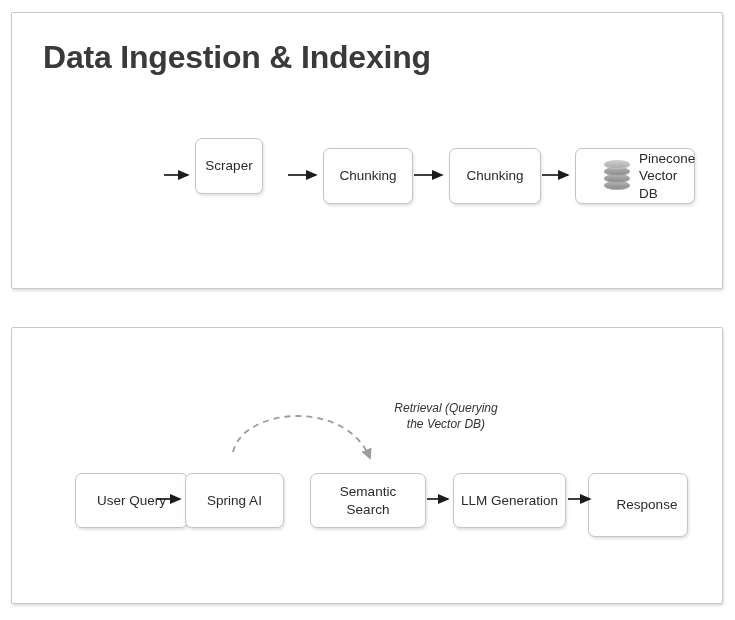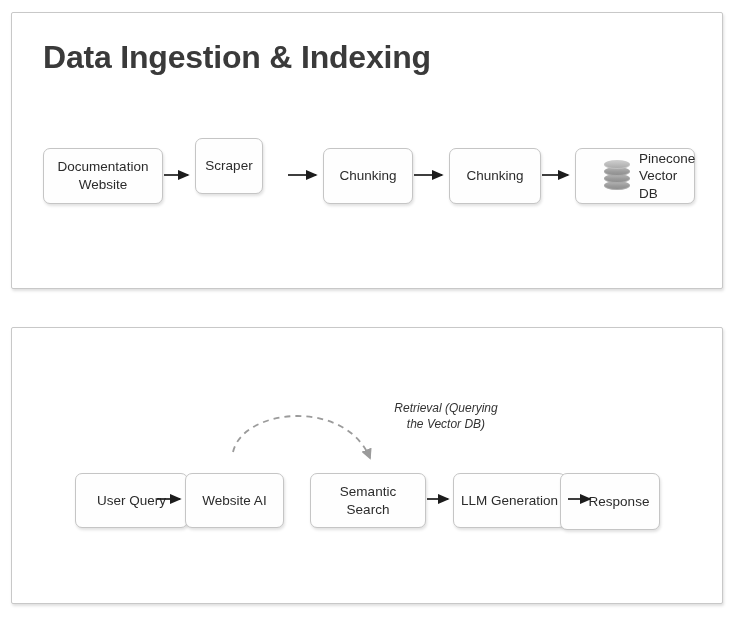--- a/index.html
+++ b/index.html
@@ -123,24 +123,20 @@
   }
 </style>
 </head>
 <body>
 
 <div class="canvas">
 
   <div class="panel" id="panel-ingestion">
     <div class="panel-title">Data Ingestion &amp; Indexing</div>
 
-    <div class="node" style="left:31px; top:135px; width:120px; height:56px;">
-      <span class="node-label">Documentation
-Website</span>
-    </div>
 
     <div class="node" style="left:183px; top:125px; width:68px; height:56px;">
       <span class="node-label">Scraper</span>
     </div>
 
     <div class="node" style="left:311px; top:135px; width:90px; height:56px;">
       <span class="node-label">Chunking</span>
     </div>
 
     <div class="node" style="left:437px; top:135px; width:92px; height:56px;">
@@ -159,32 +155,32 @@
     </div>
   </div>
 
   <div class="panel" id="panel-query">
 
     <div class="node" style="left:31px; top:145px; width:113px; height:55px;margin-left:32px;">
       <span class="node-label">User Query</span>
     </div>
 
     <div class="node" style="left:173px; top:145px; width:99px; height:55px;">
-      <span class="node-label">Website AI</span>
+      <span class="node-label">Spring AI</span>
     </div>
 
     <div class="node" style="left:298px; top:145px; width:116px; height:55px;">
       <span class="node-label">Semantic Search</span>
     </div>
 
     <div class="node" style="left:441px; top:145px; width:113px; height:55px;">
       <span class="node-label">LLM Generation</span>
     </div>
 
-    <div class="node" style="left:548px; top:145px; width:100px; height:57px;padding-left:24px;">
+    <div class="node" style="left:576px; top:145px; width:100px; height:64px;padding-left:24px;">
       <span class="node-label">Response</span>
     </div>
 
     <div class="retrieval-label" style="left:359px; top:72px; width:150px;">Retrieval (Querying
 the Vector DB)</div>
   </div>
 
   <svg class="arrow-layer" width="735" height="620" viewBox="0 0 735 620">
     <defs>
       <marker id="ah-solid" markerWidth="7" markerHeight="7" refX="6" refY="3" orient="auto" markerUnits="strokeWidth">

